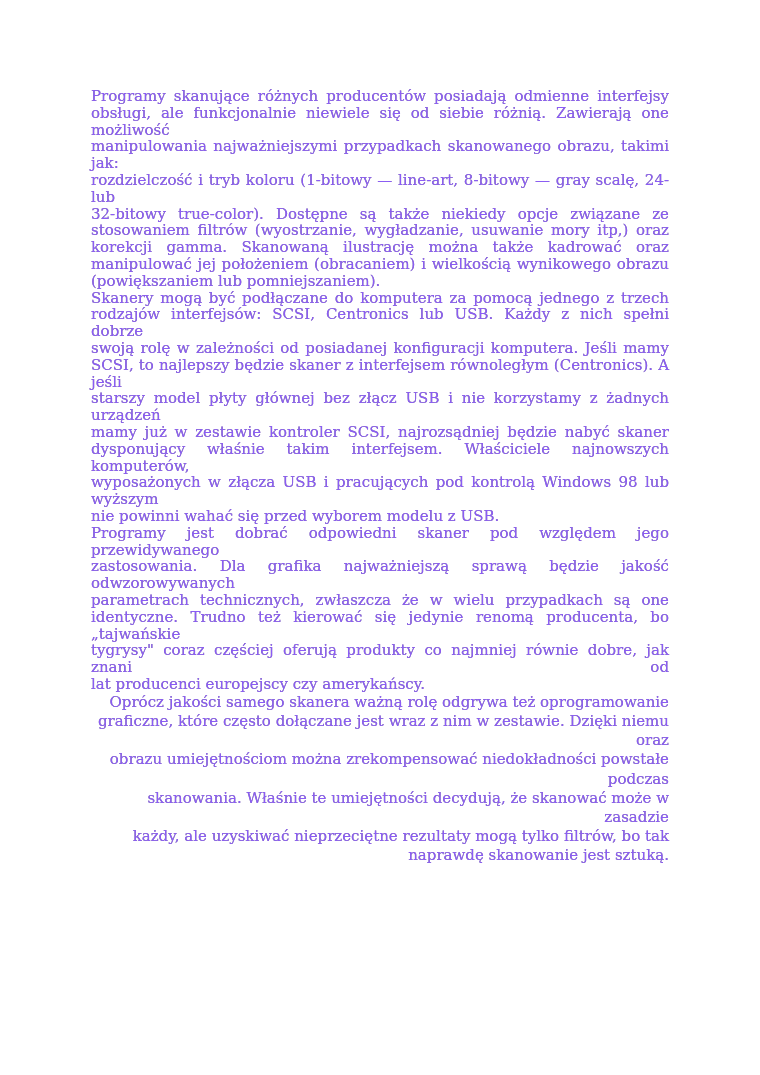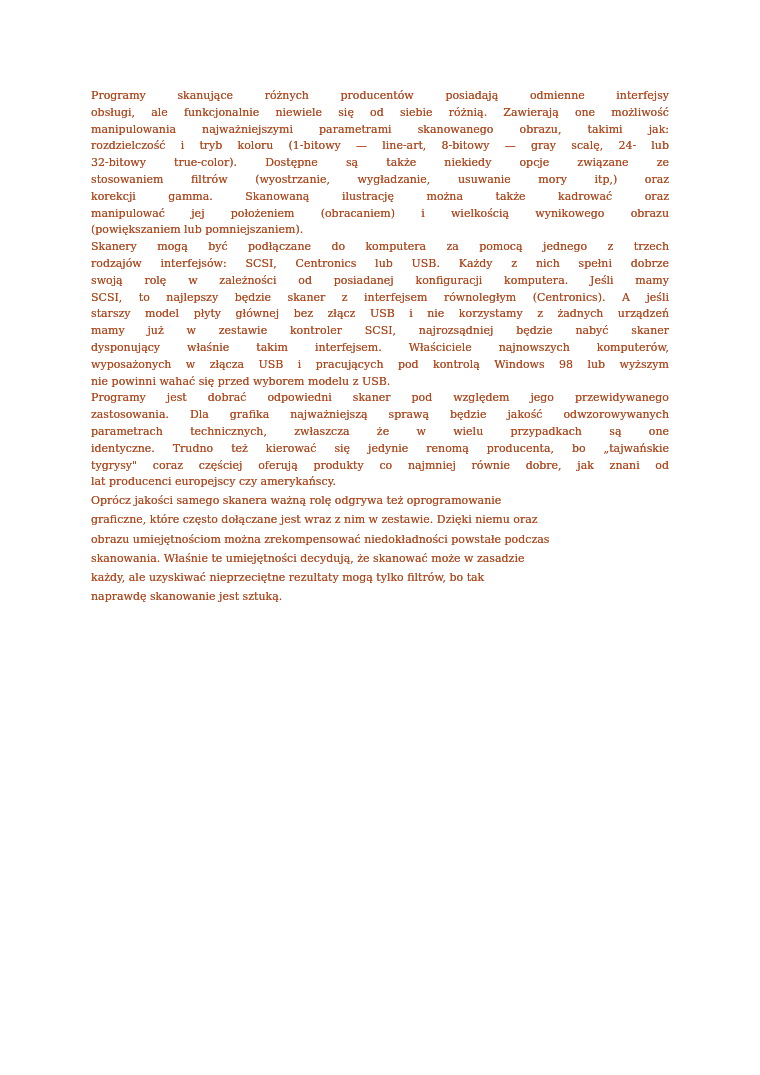--- a/index.html
+++ b/index.html
@@ -13,22 +13,22 @@
     height: 1075px;
     background: #ffffff;
     overflow: hidden;
   }
   .text-block {
     position: absolute;
     left: 91px;
     top: 88px;
     width: 578px;
     font-family: "DejaVu Serif", serif;
-    font-size: 11px;
-    color: #c2410c;
+    font-size: 15px;
+    color: #8b5cf6;
     text-shadow: 0 0 0.4px rgba(30,30,30,0.55);
   }
   .para {
     margin: 0;
     padding: 0;
   }
   .p-justify {
     line-height: 16.8px;
   }
   .p-left {
@@ -38,32 +38,32 @@
     line-height: inherit;
   }
   .p-justify .line {
     text-align: justify;
     text-align-last: justify;
   }
   .p-justify .line:last-child {
     text-align-last: left;
   }
   .p-left .line {
-    text-align: left;
+    text-align: right;
   }
 </style>
 </head>
 <body>
 
 <div class="page">
   <div class="text-block" id="doc-text">
       <div class="para p-justify">
         <div class="line">Programy skanujące różnych producentów posiadają odmienne interfejsy</div>
         <div class="line">obsługi, ale funkcjonalnie niewiele się od siebie różnią. Zawierają one możliwość</div>
-        <div class="line">manipulowania najważniejszymi parametrami skanowanego obrazu, takimi jak:</div>
+        <div class="line">manipulowania najważniejszymi przypadkach skanowanego obrazu, takimi jak:</div>
         <div class="line">rozdzielczość i tryb koloru (1-bitowy — line-art, 8-bitowy — gray scalę, 24- lub</div>
         <div class="line">32-bitowy true-color). Dostępne są także niekiedy opcje związane ze</div>
         <div class="line">stosowaniem filtrów (wyostrzanie, wygładzanie, usuwanie mory itp,) oraz</div>
         <div class="line">korekcji gamma. Skanowaną ilustrację można także kadrować oraz</div>
         <div class="line">manipulować jej położeniem (obracaniem) i wielkością wynikowego obrazu</div>
         <div class="line">(powiększaniem lub pomniejszaniem).</div>
       </div>
       <div class="para p-justify">
         <div class="line">Skanery mogą być podłączane do komputera za pomocą jednego z trzech</div>
         <div class="line">rodzajów interfejsów: SCSI, Centronics lub USB. Każdy z nich spełni dobrze</div>

